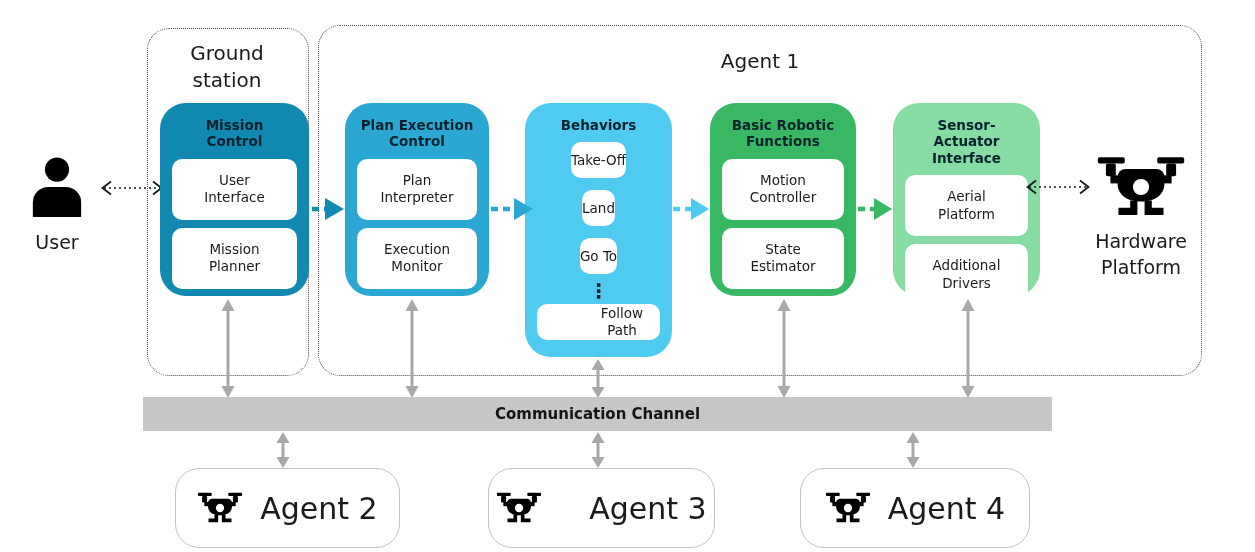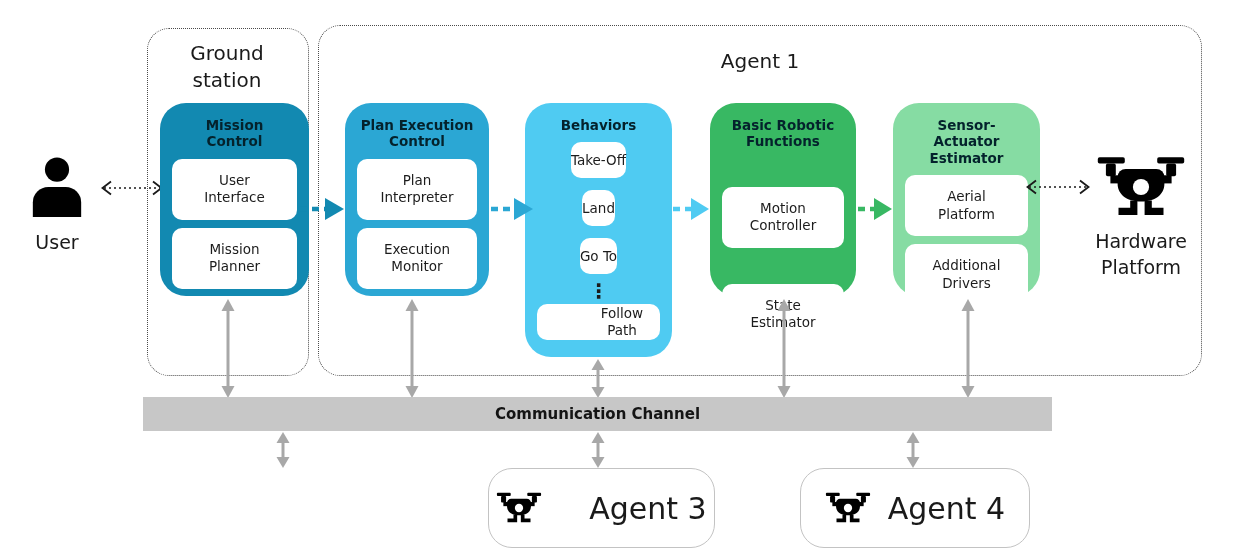--- a/index.html
+++ b/index.html
@@ -117,32 +117,32 @@
 
   <div class="abs block" style="left: 525px; top: 103px; width: 147px; height: 254px; background: rgb(79, 203, 242); align-items: center;">
     <div class="block-title pre">Behaviors</div>
     <div class="white-box short">Take-Off</div>
     <div class="white-box short">Land</div>
     <div class="white-box short">Go To</div>
     <div class="dots">⋮</div>
     <div class="white-box short" style="margin-bottom:0;padding-left:47px;">Follow Path</div>
   </div>
 
-  <div class="abs block" style="left: 710px; top: 103px; width: 146px; height: 193px; background: rgb(56, 184, 99); gap: 28px;">
+  <div class="abs block" style="left: 710px; top: 103px; width: 146px; height: 193px; background: rgb(56, 184, 99);">
     <div class="block-title pre">Basic Robotic
 Functions</div>
     <div class="white-box tall pre">Motion
 Controller</div>
     <div class="white-box tall pre">State
 Estimator</div>
   </div>
 
   <div class="abs block" style="left: 893px; top: 103px; width: 147px; height: 193px; background: rgb(134, 220, 163);">
     <div class="block-title pre">Sensor-Actuator
-Estimator</div>
+Interface</div>
     <div class="white-box tall pre">Aerial
 Platform</div>
     <div class="white-box tall pre">Additional
 Drivers</div>
   </div>
 
   <svg class="abs" style="left: 299px; top: 197px; color: rgb(18, 137, 177);" width="46" height="24">
     <line x1="1" y1="12" x2="27" y2="12" stroke="currentColor" stroke-width="4.5" stroke-dasharray="7 5"></line>
     <polygon points="26,1 26,23 45,12" fill="currentColor"></polygon>
   </svg>
@@ -210,20 +210,26 @@
     <line x1="8" y1="9" x2="8" y2="27" stroke="currentColor" stroke-width="3"></line>
     <polygon points="8,0 1.5,11 14.5,11" fill="currentColor"></polygon>
       <polygon points="8,36 1.5,25 14.5,25" fill="currentColor"></polygon>
   </svg>
   <svg class="abs" style="left: 905px; top: 432px; color: rgb(168, 168, 168);" width="16" height="36">
     <line x1="8" y1="9" x2="8" y2="27" stroke="currentColor" stroke-width="3"></line>
     <polygon points="8,0 1.5,11 14.5,11" fill="currentColor"></polygon>
       <polygon points="8,36 1.5,25 14.5,25" fill="currentColor"></polygon>
   </svg>
 
+  <div class="abs agent-box" style="left:175px;top:468px;width:225px;height:80px;">
+    <svg width="46" height="36" fill="#000">
+        <use href="#drone"></use>
+      </svg>
+    <span class="agent-label">Agent 2</span>
+  </div>
   <div class="abs agent-box" style="left:488px;top:468px;width:227px;height:80px;gap:47px;">
     <svg width="46" height="36" fill="#000">
         <use href="#drone"></use>
       </svg>
     <span class="agent-label">Agent 3</span>
   </div>
   <div class="abs agent-box" style="left:800px;top:468px;width:230px;height:80px;">
     <svg width="46" height="36" fill="#000">
         <use href="#drone"></use>
       </svg>

